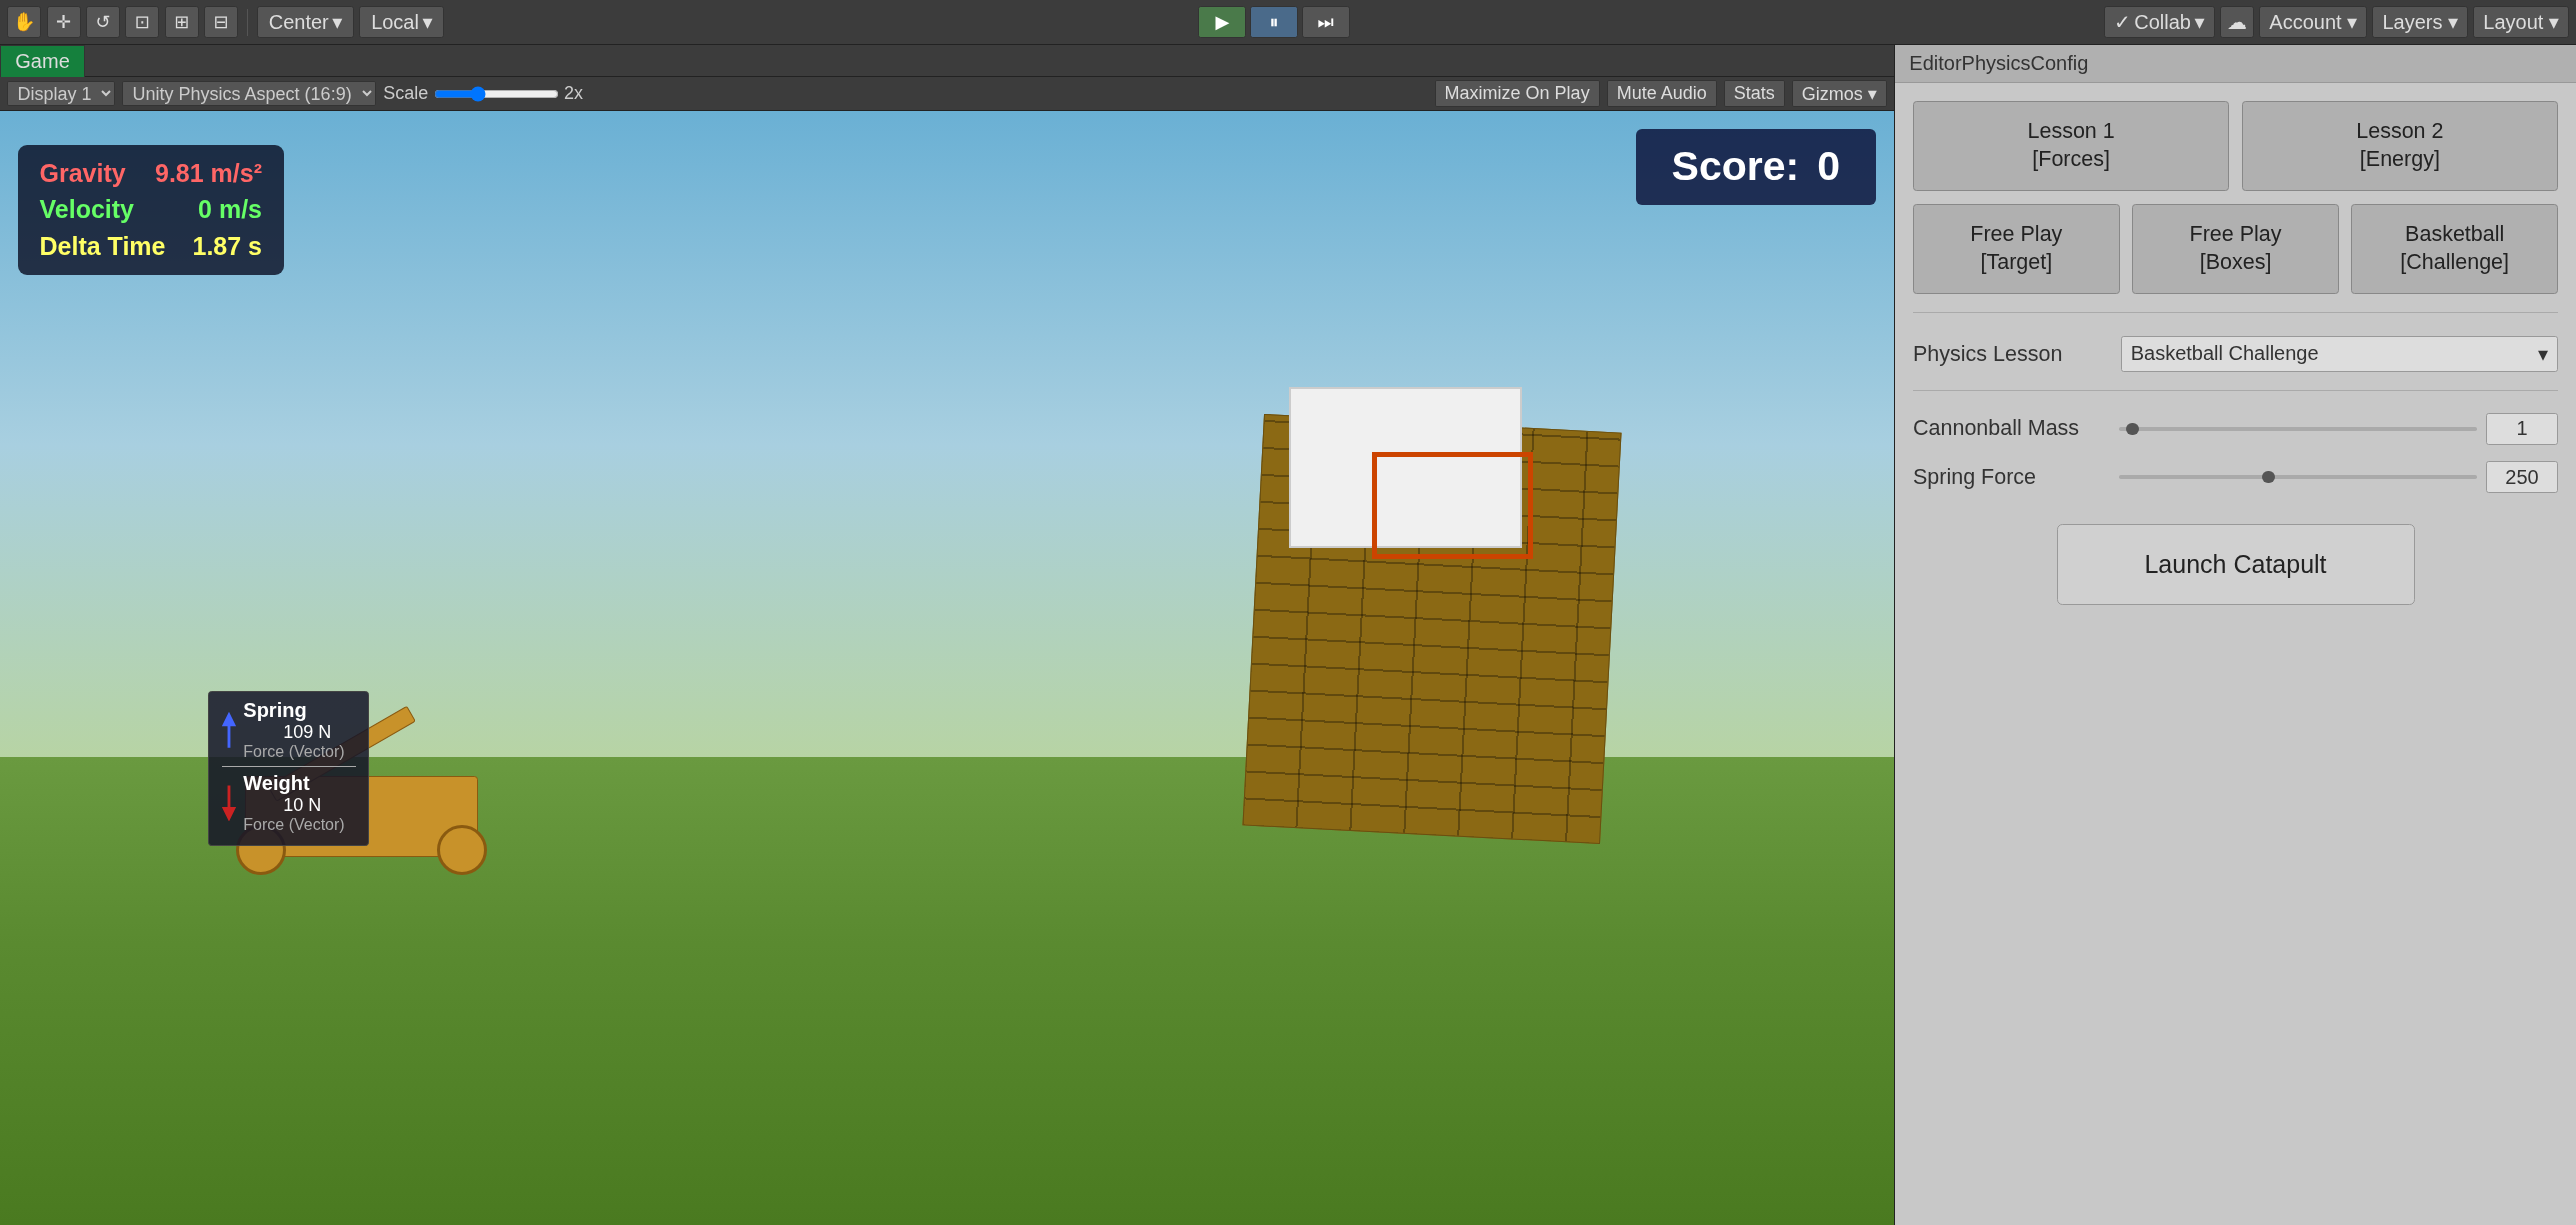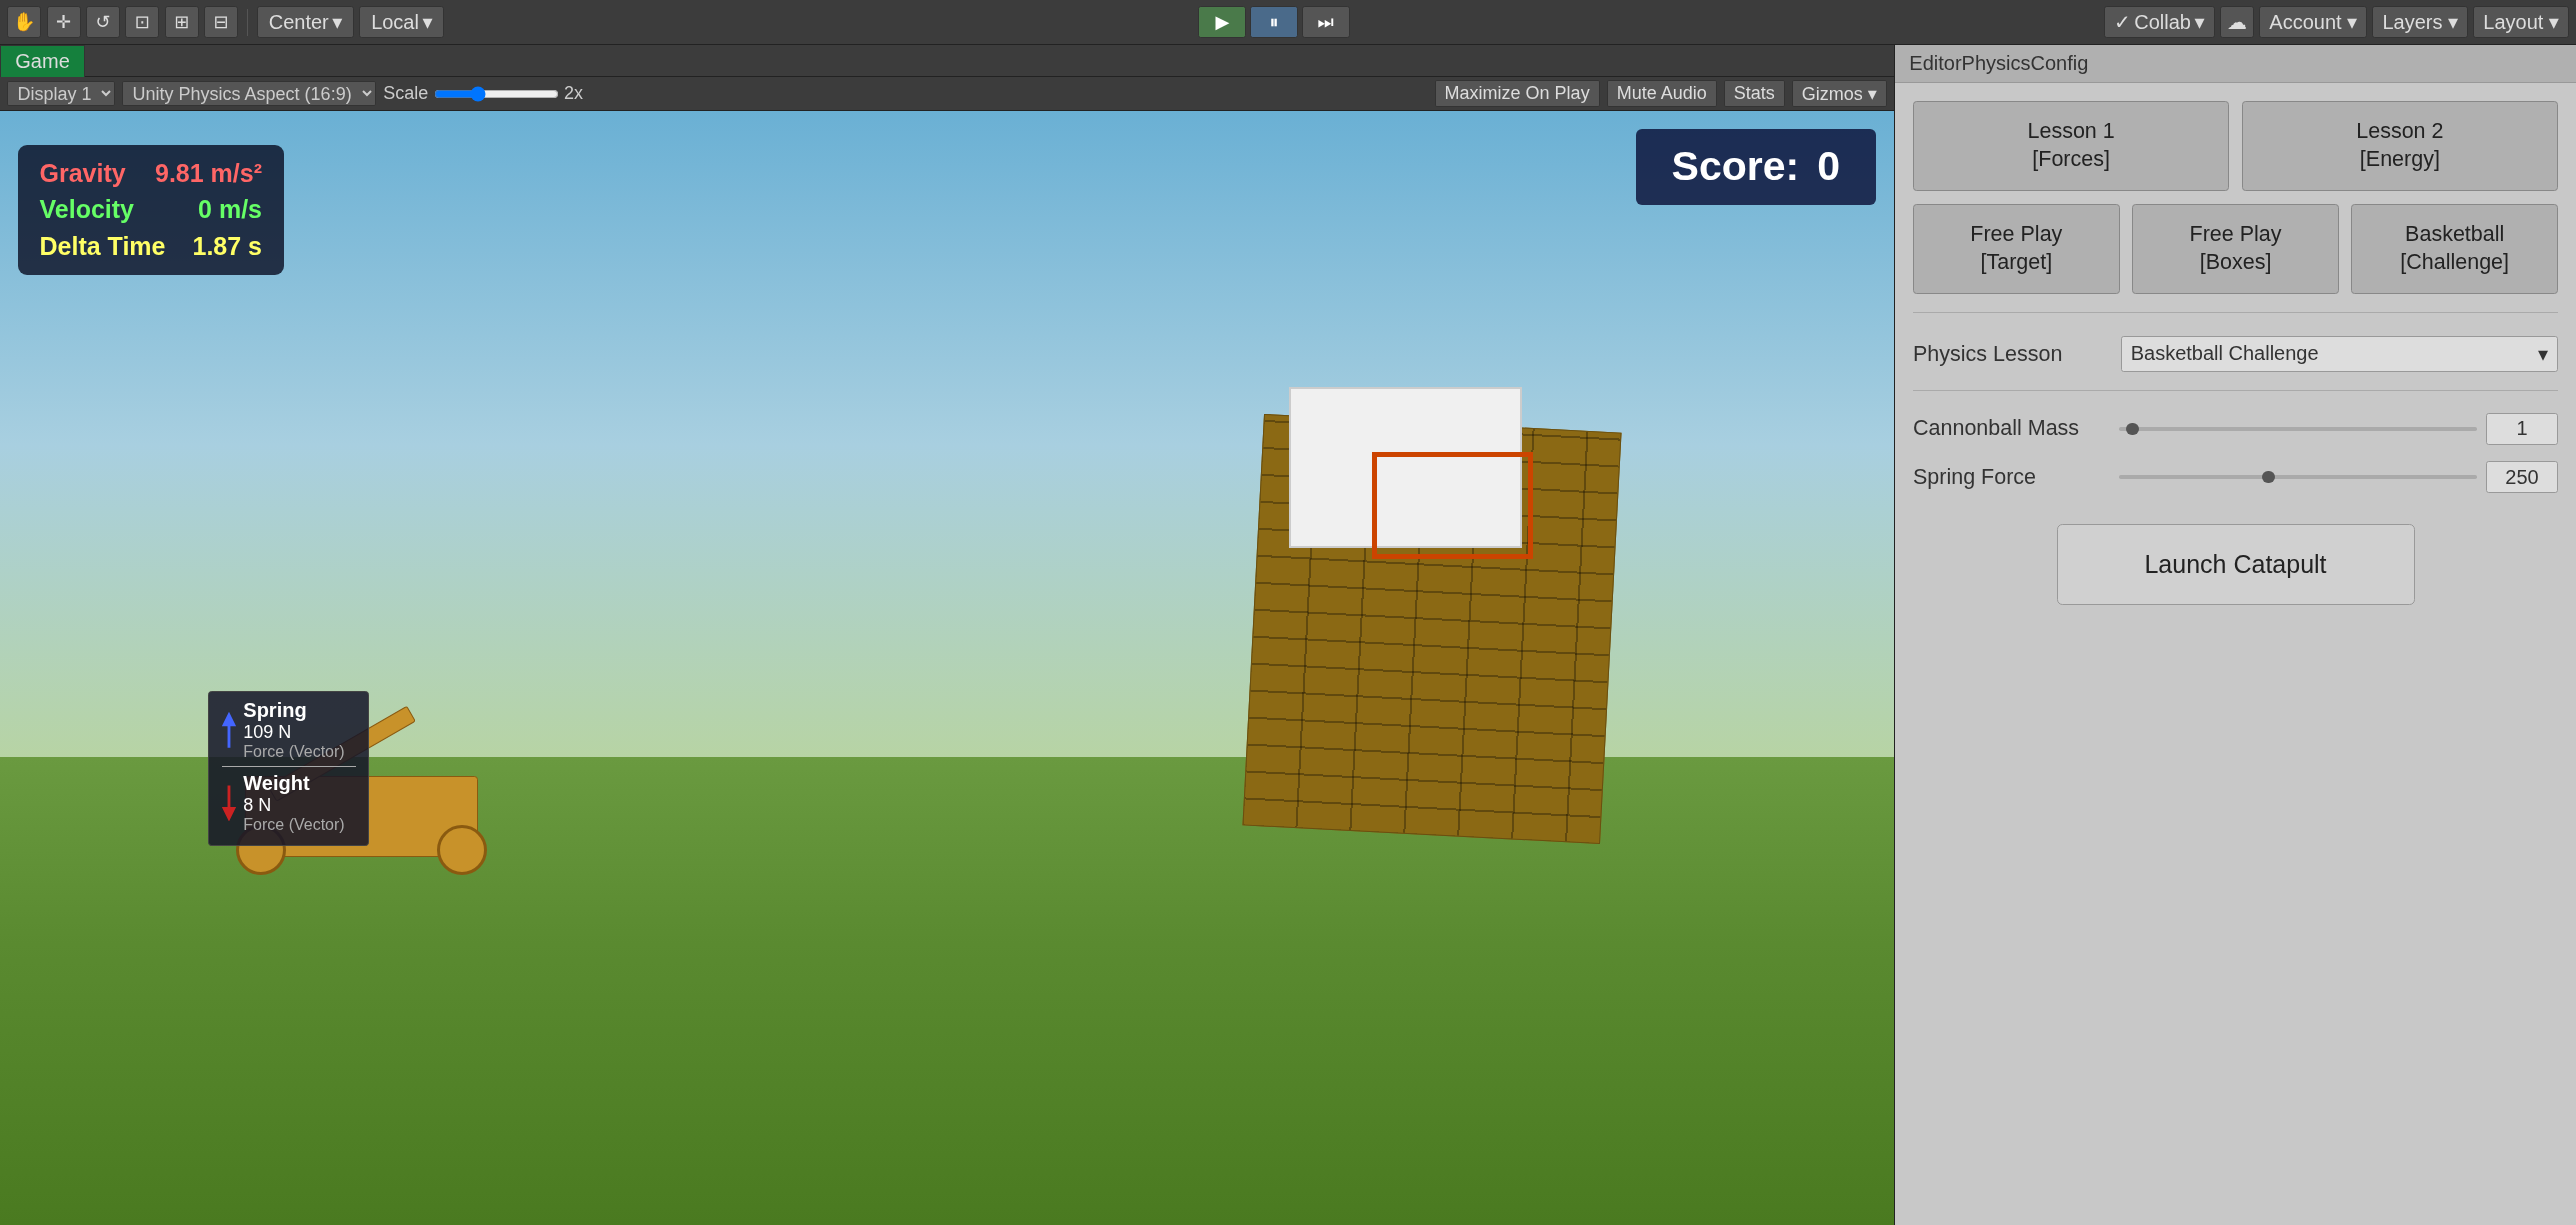--- a/index.html
+++ b/index.html
@@ -382,21 +382,21 @@
       font-size: 18px;
       min-width: 161px;
     }
     .force-row {
       display: flex;
       align-items: center;
       gap: 7.2px;
       margin-bottom: 3.6px;
     }
     .force-label { font-weight: bold; font-size: 20px; }
-    .force-value { font-size: 18px; }
+    .force-value { font-size: 18px; margin-left: 40px; }
     .force-type { font-size: 16px; color: #aaa; }
     .force-arrow-spring {
       width: 14.3px;
       height: 36px;
       background: #4466ff;
       clip-path: polygon(50% 0%, 100% 40%, 60% 40%, 60% 100%, 40% 100%, 40% 40%, 0% 40%);
     }
     .force-arrow-weight {
       width: 14.3px;
       height: 36px;
@@ -673,21 +673,21 @@
               <div class="force-label">Spring</div>
               <div class="force-value">109 N</div>
               <div class="force-type">Force (Vector)</div>
             </div>
           </div>
           <div class="section-divider"></div>
           <div class="force-row">
             <div class="force-arrow-weight"></div>
             <div>
               <div class="force-label">Weight</div>
-              <div class="force-value">8 N</div>
+              <div class="force-value">10 N</div>
               <div class="force-type">Force (Vector)</div>
             </div>
           </div>
         </div>
       </div>
     </div>
 
     <div class="right-panel">
       <div class="panel-title-bar">
         <span>EditorPhysicsConfig</span>

